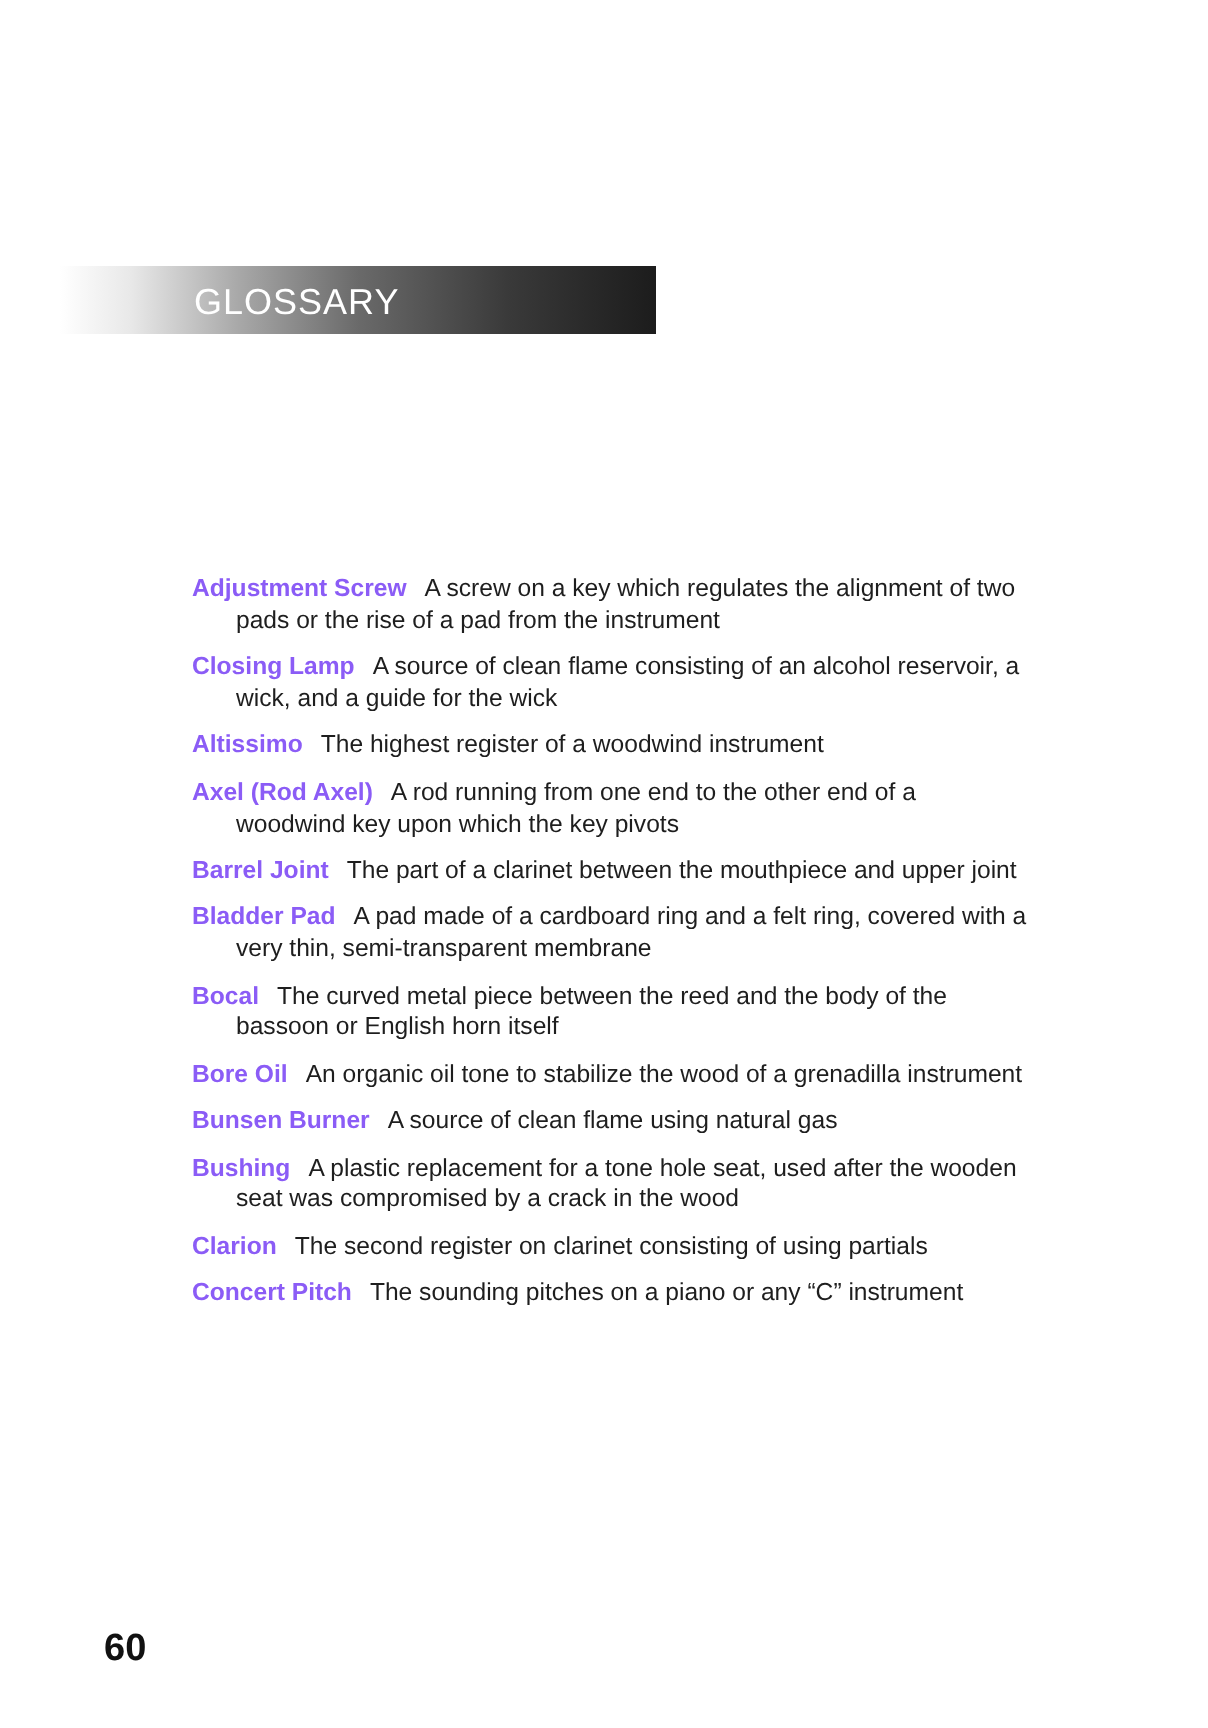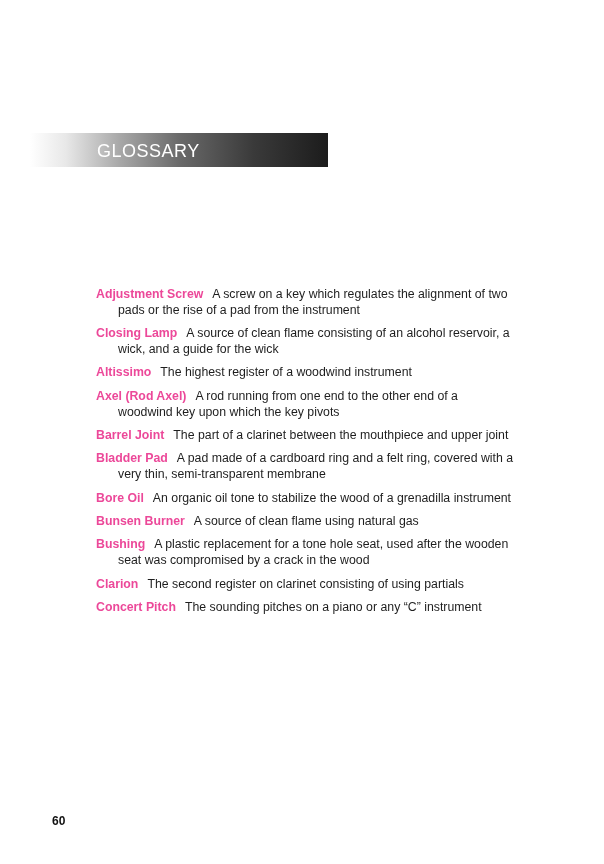--- a/index.html
+++ b/index.html
@@ -12,40 +12,41 @@
   .banner-title {
     position: absolute; left: 97px; top: 136px;
     font-family: "Liberation Sans", sans-serif; font-size: 18px; font-weight: normal;
     color: #ffffff; letter-spacing: 0.5px; line-height: 30px;
   }
   .entries { position: absolute; left: 96px; top: 287px; width: 420px; }
   .entry {
     font-size: 12.3px; line-height: 15.8px; margin-bottom: 7.6px;
     padding-left: 22px; text-indent: -22px; color: #1e1e1e;
   }
-  .term { font-weight: bold; color: #ec4899; }
+  .term { font-weight: bold; color: #8b5cf6; }
   .sep { display: inline-block; width: 9px; }
   .page-number {
     position: absolute; left: 52px; top: 814px;
-    font-size: 12px; font-weight: bold; color: #111;
+    font-size: 19px; font-weight: bold; color: #111;
   }
 </style>
 </head>
 <body>
 
 <div class="banner"></div>
 <div class="banner-title">GLOSSARY</div>
 
 <div class="entries">
   <div class="entry"><span class="term">Adjustment Screw</span><span class="sep"></span><span>A screw on a key which regulates the alignment of two pads or the rise of a pad from the instrument</span></div>
   <div class="entry"><span class="term">Closing Lamp</span><span class="sep"></span><span>A source of clean flame consisting of an alcohol reservoir, a wick, and a guide for the wick</span></div>
   <div class="entry"><span class="term">Altissimo</span><span class="sep"></span><span>The highest register of a woodwind instrument</span></div>
   <div class="entry"><span class="term">Axel (Rod Axel)</span><span class="sep"></span><span>A rod running from one end to the other end of a woodwind key upon which the key pivots</span></div>
   <div class="entry"><span class="term">Barrel Joint</span><span class="sep"></span><span>The part of a clarinet between the mouthpiece and upper joint</span></div>
   <div class="entry"><span class="term">Bladder Pad</span><span class="sep"></span><span>A pad made of a cardboard ring and a felt ring, covered with a very thin, semi-transparent membrane</span></div>
+  <div class="entry"><span class="term">Bocal</span><span class="sep"></span><span>The curved metal piece between the reed and the body of the bassoon or English horn itself</span></div>
   <div class="entry"><span class="term">Bore Oil</span><span class="sep"></span><span>An organic oil tone to stabilize the wood of a grenadilla instrument</span></div>
   <div class="entry"><span class="term">Bunsen Burner</span><span class="sep"></span><span>A source of clean flame using natural gas</span></div>
   <div class="entry"><span class="term">Bushing</span><span class="sep"></span><span>A plastic replacement for a tone hole seat, used after the wooden seat was compromised by a crack in the wood</span></div>
   <div class="entry"><span class="term">Clarion</span><span class="sep"></span><span>The second register on clarinet consisting of using partials</span></div>
   <div class="entry"><span class="term">Concert Pitch</span><span class="sep"></span><span>The sounding pitches on a piano or any “C” instrument</span></div>
 </div>
 
 <div class="page-number">60</div>
 
 </body></html>

